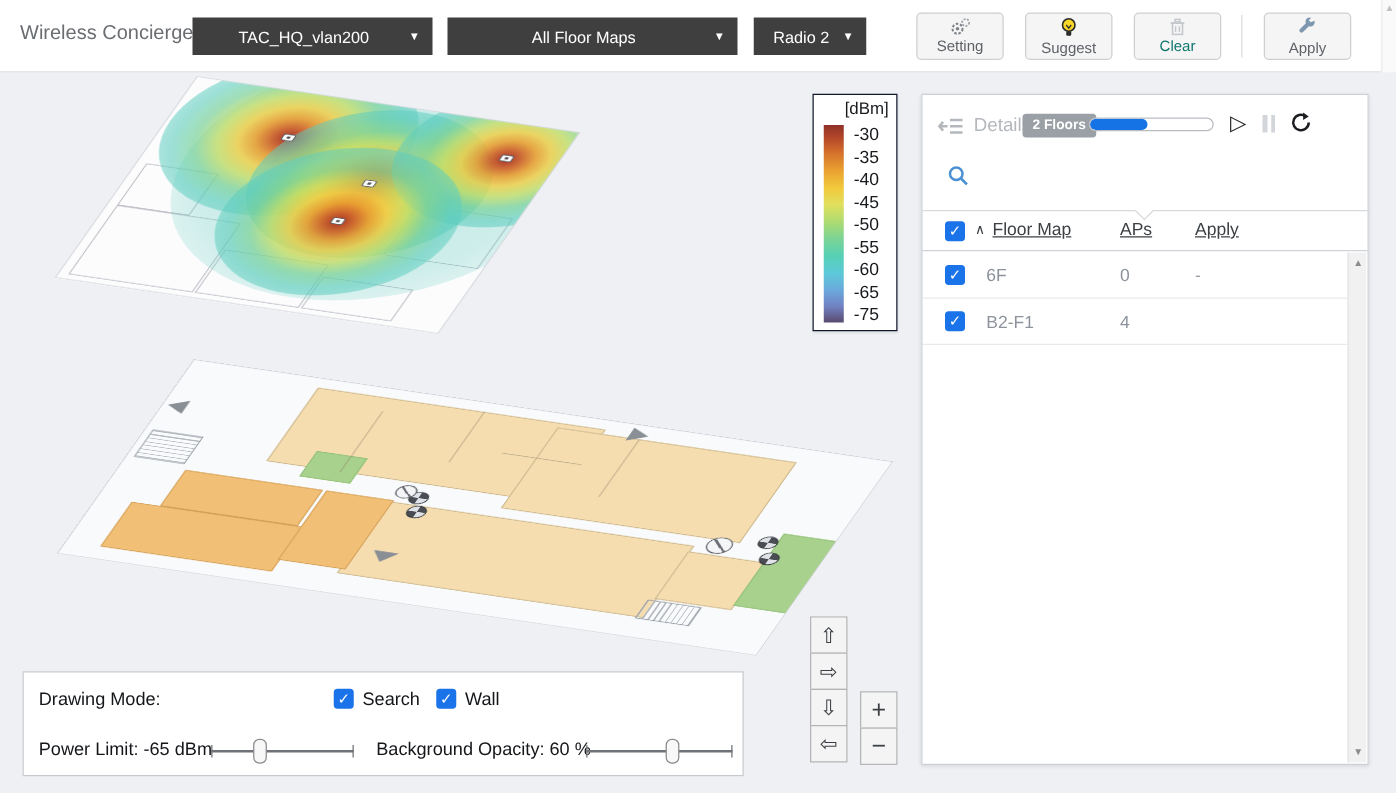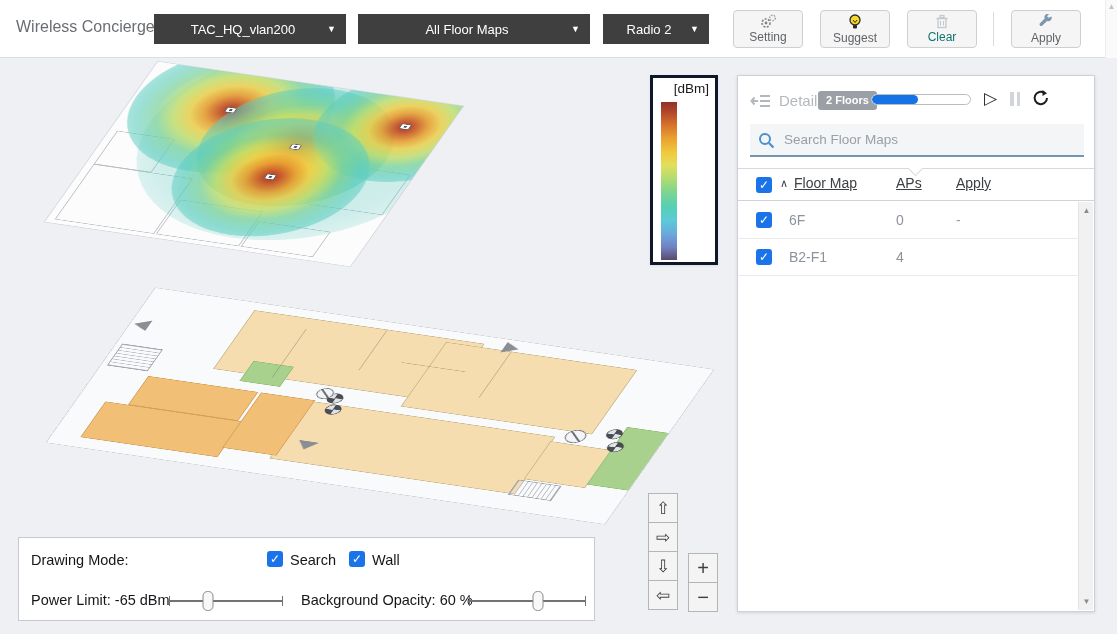--- a/index.html
+++ b/index.html
@@ -5,21 +5,21 @@
   *{box-sizing:border-box;margin:0;padding:0}
   html,body{width:1117px;height:634px;overflow:hidden}
   body{position:relative;background:#eef0f4;font-family:"Liberation Sans",sans-serif;-webkit-font-smoothing:antialiased}
 
   
   .topbar{position:absolute;top:0;left:0;width:1117px;height:58px;background:#fff;border-bottom:1px solid #dcdfe4;z-index:40}
   .app-title{position:absolute;left:16px;top:18px;font-size:16px;color:#6a6d71}
   .dd{position:absolute;top:14px;height:30px;background:#3f3f3f;color:#fff;font-size:13px;display:flex;align-items:center;justify-content:center;cursor:pointer}
   .dd .lbl{padding-right:14px}
   .dd .dd-caret{position:absolute;right:10px;font-size:9px;line-height:1}
-  .dd1{left:154px;width:192px}.dd2{left:358px;width:232px}.dd3{left:603px;width:106px}
+  .dd1{left:154px;width:192px}.dd2{left:358px;width:232px}.dd3{left:603px;width:90px}
   .tbtn{position:absolute;top:10px;width:70px;height:38px;background:#f5f5f5;border:1px solid #cfcfcf;border-radius:4px;
         font-size:12px;color:#5f6368;display:flex;flex-direction:column;align-items:center;justify-content:center;gap:1px;cursor:pointer;font-family:inherit}
   .tbtn.disabled{color:#0f766e;cursor:default}
   .tb-setting{left:733px}.tb-suggest{left:820px}.tb-clear{left:907px}.tb-apply{left:1011px}
   .tb-divider{position:absolute;left:993px;top:12px;width:1px;height:34px;background:#dcdcdc}
   .tbtn svg{display:block}
   .pagebar{position:absolute;right:0;top:0;width:12px;height:58px;background:#fafafa;border-left:1px solid #ececec;z-index:50;text-align:center}
   .pagebar .up{font-size:8px;color:#c2c2c2;line-height:14px}
 
   
@@ -50,21 +50,21 @@
        background:conic-gradient(#4a4e54 0 25%,#dfe2e6 25% 50%,#4a4e54 50% 75%,#dfe2e6 75%)}
   .diffuser{position:absolute;width:22px;height:22px;border-radius:50%;border:1px solid #5c6066;background:
        linear-gradient(45deg,transparent 46%,#6a6e74 46% 54%,transparent 54%),#f4f5f7}
   .tri{position:absolute;width:0;height:0}
   .tri-left{border-top:9px solid transparent;border-bottom:9px solid transparent;border-right:16px solid #8a8f96}
   .tri-down{border-left:11px solid transparent;border-right:11px solid transparent;border-top:14px solid #8a8f96}
   .tri-right{border-top:9px solid transparent;border-bottom:9px solid transparent;border-left:16px solid #8a8f96}
   .innerline{position:absolute;background:rgba(130,120,95,.45)}
 
   
-  .legend{position:absolute;left:650px;top:17px;width:68px;height:190px;background:#fff;border:3px solid #0f172a;box-shadow:0 1px 2px rgba(0,0,0,.08);z-index:10}
+  .legend{position:absolute;left:650px;top:17px;width:68px;height:190px;background:#fff;border:1px solid #0f172a;box-shadow:0 1px 2px rgba(0,0,0,.08);z-index:10}
   .legend-title{position:absolute;right:6px;top:3px;font-size:13.5px;color:#17191c}
   .legend-bar{position:absolute;left:8px;top:24px;width:16px;height:158px;background:linear-gradient(180deg,
       #8f3128 0%,#b0452a 6%,#d4702b 14%,#eaa130 23%,#f1c93c 32%,#e2df5c 40%,#b4dc6e 48%,
       #7ed492 57%,#57d0b3 66%,#5dc9d9 75%,#6ba7dc 84%,#7181c1 92%,#584a6e 100%)}
   .legend-ticks{position:absolute;left:32px;top:24px;height:158px;display:flex;flex-direction:column;justify-content:space-between}
   .legend-ticks span{font-size:14px;color:#17191c;line-height:1}
 
   
   .navbtn{position:absolute;width:30px;height:30px;background:#f4f4f4;border:1px solid #b5b5b5;
           display:flex;align-items:center;justify-content:center;font-size:17px;color:#3c3f44;cursor:pointer;z-index:10}
@@ -229,20 +229,31 @@
     <div class="diffuser" style="left:516px;top:126px"></div>
     <div class="diffuser" style="left:236px;top:118px;width:18px;height:18px"></div>
     <div class="tri tri-left" style="left:4px;top:52px"></div>
     <div class="tri tri-down" style="left:252px;top:206px"></div>
     <div class="tri tri-right" style="left:392px;top:4px"></div>
   </div>
 
   <div class="legend">
     <div class="legend-title">[dBm]</div>
     <div class="legend-bar"></div>
+    <div class="legend-ticks">
+      <span>-30</span>
+      <span>-35</span>
+      <span>-40</span>
+      <span>-45</span>
+      <span>-50</span>
+      <span>-55</span>
+      <span>-60</span>
+      <span>-65</span>
+      <span>-75</span>
+    </div>
   </div>
 
   <div class="navbtn nav-up">
       <span>⇧</span>
     </div>
   <div class="navbtn nav-right">
       <span>⇨</span>
     </div>
   <div class="navbtn nav-down">
       <span>⇩</span>
@@ -294,21 +305,20 @@
       <i></i>
       <i></i>
     </div>
   <div class="refresh">
     <svg width="18" height="18" viewBox="0 0 18 18">
       <path d="M15 9 A6.2 6.2 0 1 1 12.5 4" fill="none" stroke="#1c1e21" stroke-width="2"></path>
       <path d="M10.5 1 L15 4.2 L10.5 7" fill="#1c1e21"></path>
     </svg>
   </div>
 
-  <input class="search" type="text" value="" placeholder="Search Floor Maps" style="">
   <svg class="search-ico" width="17" height="17" viewBox="0 0 17 17">
     <circle cx="7" cy="7" r="5" fill="none" stroke="#4a90d2" stroke-width="2"></circle>
     <line x1="11" y1="11" x2="15.5" y2="15.5" stroke="#4a90d2" stroke-width="2.2"></line>
   </svg>
 
   <div class="notchline">
     <div class="notch"></div>
   </div>
 
   <div class="thead">

